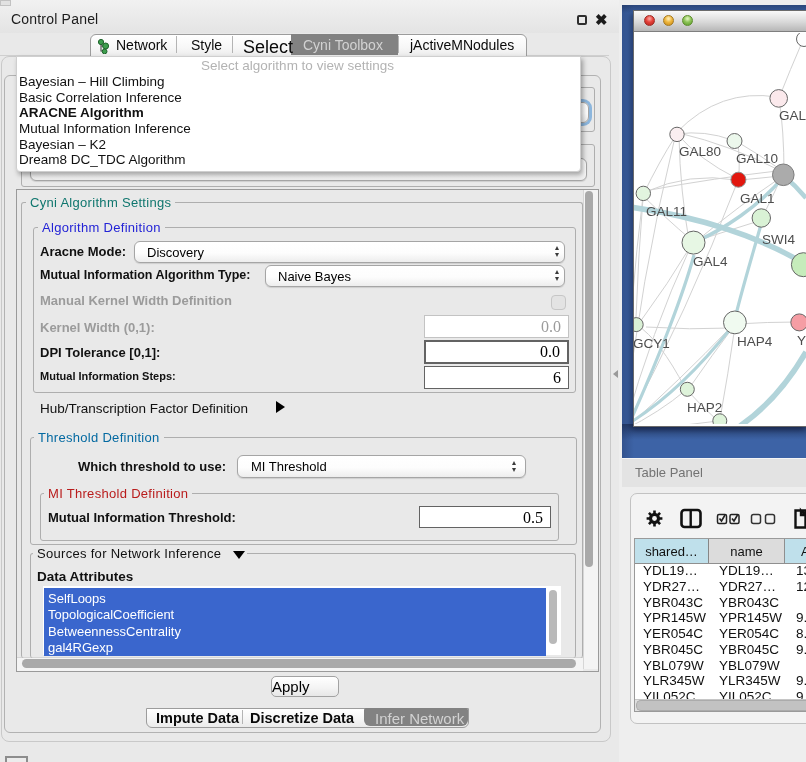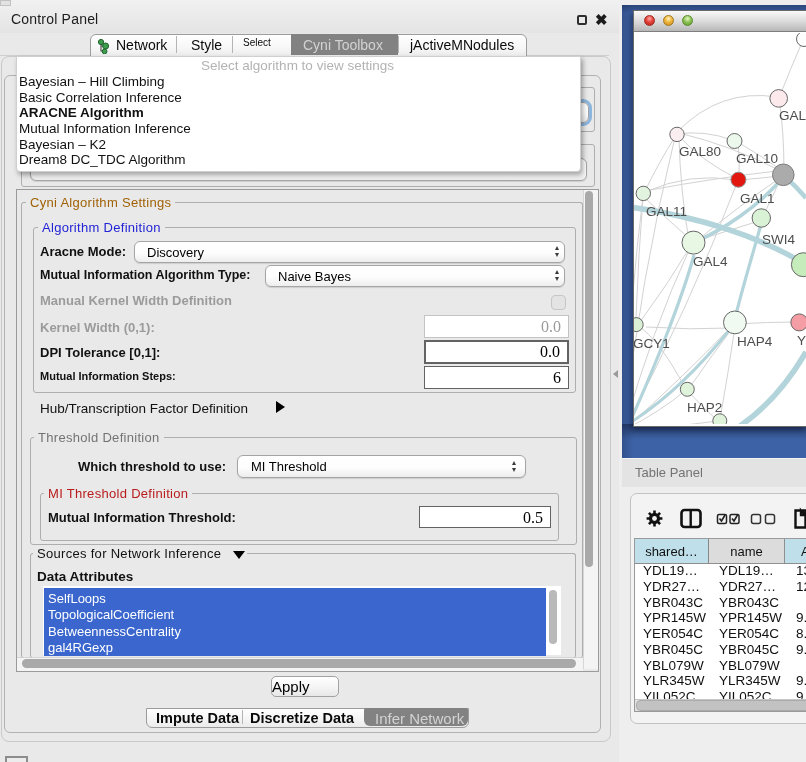--- a/index.html
+++ b/index.html
@@ -44,34 +44,34 @@
 <div class="ab" style="left:291px;top:34px;width:107px;height:21px;background:#828282"></div>
 <div class="ab" style="left:398px;top:36px;width:1px;height:17px;background:#b4b4b4"></div>
 <svg class="ab" style="left:97px;top:39px" width="13" height="15" viewBox="0 0 13 15">
  <path d="M4 4 L4 12 L8 12 M4 7 L7 7" stroke="#555" stroke-width="1.2" fill="none"></path>
  <circle cx="4" cy="3" r="2.6" fill="#3e9e4e" stroke="#1c6329" stroke-width="1"></circle>
  <circle cx="8.6" cy="7" r="3" fill="#3e9e4e" stroke="#1c6329" stroke-width="1"></circle>
  <circle cx="7.6" cy="12.4" r="2.4" fill="#3e9e4e" stroke="#1c6329" stroke-width="1"></circle>
 </svg>
 <div class="t tabtxt" style="left:116px;top:37px;font-size:14px">Network</div>
 <div class="t tabtxt" style="left:191px;top:37px;font-size:14px">Style</div>
-<div class="t tabtxt" style="left:243px;top:37px;font-size:10px">Select</div>
+<div class="t tabtxt" style="left:243px;top:37px;font-size:18px">Select</div>
 <div class="t tabtxt" style="left:303px;top:37px;color:#d2d2d2;font-size:14px">Cyni Toolbox</div>
 <div class="t tabtxt" style="left:410px;top:37px;font-size:14px">jActiveMNodules</div>
 
 <div class="ab" style="left:16px;top:189px;width:581px;height:481px;border:1px solid #9a9a9a;background:#e9e9e9"></div>
 
 <div class="ab" style="left:583px;top:190px;width:14px;height:479px;background:#f4f4f4;border-left:1px solid #d6d6d6"></div>
 <div class="ab" style="left:585px;top:191px;width:8px;height:376px;background:#a9a9a9;border-radius:5px"></div>
 
 <div class="ab" style="left:17px;top:657px;width:566px;height:13px;background:#f4f4f4;border-top:1px solid #d6d6d6"></div>
 <div class="ab" style="left:22px;top:659px;width:554px;height:9px;background:#a9a9a9;border-radius:5px"></div>
 
 <div class="ab" style="left:21px;top:202px;width:560px;height:455px;border:1px solid #aeaeae;border-radius:3px;border-bottom:none"></div>
-<div class="gt" style="left:26px;top:195px;color:#a16207">Cyni Algorithm Settings</div>
+<div class="gt" style="left:26px;top:195px;color:#0f766e">Cyni Algorithm Settings</div>
 
 <div class="gbox" style="left:33px;top:227px;width:541px;height:164px"></div>
 <div class="gt" style="left:38px;top:220px;color:#2323d6">Algorithm Definition</div>
 
 <div class="t b" style="left:40px;top:244px;font-size:13px">Aracne Mode:</div>
 <div class="combo" style="left:134px;top:241px;width:429px;height:20px"></div>
 <div class="ctext" style="left:147px;top:245px">Discovery</div>
 <div class="spin" style="left:554.5px;top:246px"></div>
 
 <div class="t b" style="left:40px;top:268px;font-size:12.5px">Mutual Information Algorithm Type:</div>
@@ -88,21 +88,21 @@
 <div class="t b" style="left:40px;top:345px;font-size:13px">DPI Tolerance [0,1]:</div>
 <div class="tf" style="left:424px;top:340px;width:134px;height:20px;border:2px solid #636363;padding-right:7px;line-height:20px;font-size:16px">0.0</div>
 
 <div class="t b" style="left:40px;top:370px;font-size:11px">Mutual Information Steps:</div>
 <div class="tf" style="left:424px;top:366px;width:136px;height:21px;border:1px solid #636363;padding-right:7px;line-height:22px;font-size:16px">6</div>
 
 <div class="t" style="left:40px;top:401px;font-size:13.5px">Hub/Transcription Factor Definition</div>
 <div class="ab" style="left:276px;top:401px;width:0;height:0;border-top:6.5px solid transparent;border-bottom:6.5px solid transparent;border-left:9px solid #000"></div>
 
 <div class="gbox" style="left:30px;top:437px;width:545px;height:106px"></div>
-<div class="gt" style="left:34px;top:430px;color:#737373">Threshold Definition</div>
+<div class="gt" style="left:34px;top:430px;color:#0369a1">Threshold Definition</div>
 
 <div class="t b" style="left:78px;top:459px;font-size:13px">Which threshold to use:</div>
 <div class="combo" style="left:237px;top:455px;width:287px;height:21px"></div>
 <div class="ctext" style="left:251px;top:459px">MI Threshold</div>
 <div class="spin" style="left:511.5px;top:461px"></div>
 
 <div class="gbox" style="left:40px;top:493px;width:517px;height:46px"></div>
 <div class="gt" style="left:44px;top:486px;color:#b91c1c">MI Threshold Definition</div>
 <div class="t b" style="left:48px;top:510px;font-size:13px">Mutual Information Threshold:</div>
 <div class="tf" style="left:419px;top:506px;width:123px;height:20px;border:1px solid #636363;padding-right:7px;line-height:21px;font-size:16px">0.5</div>

